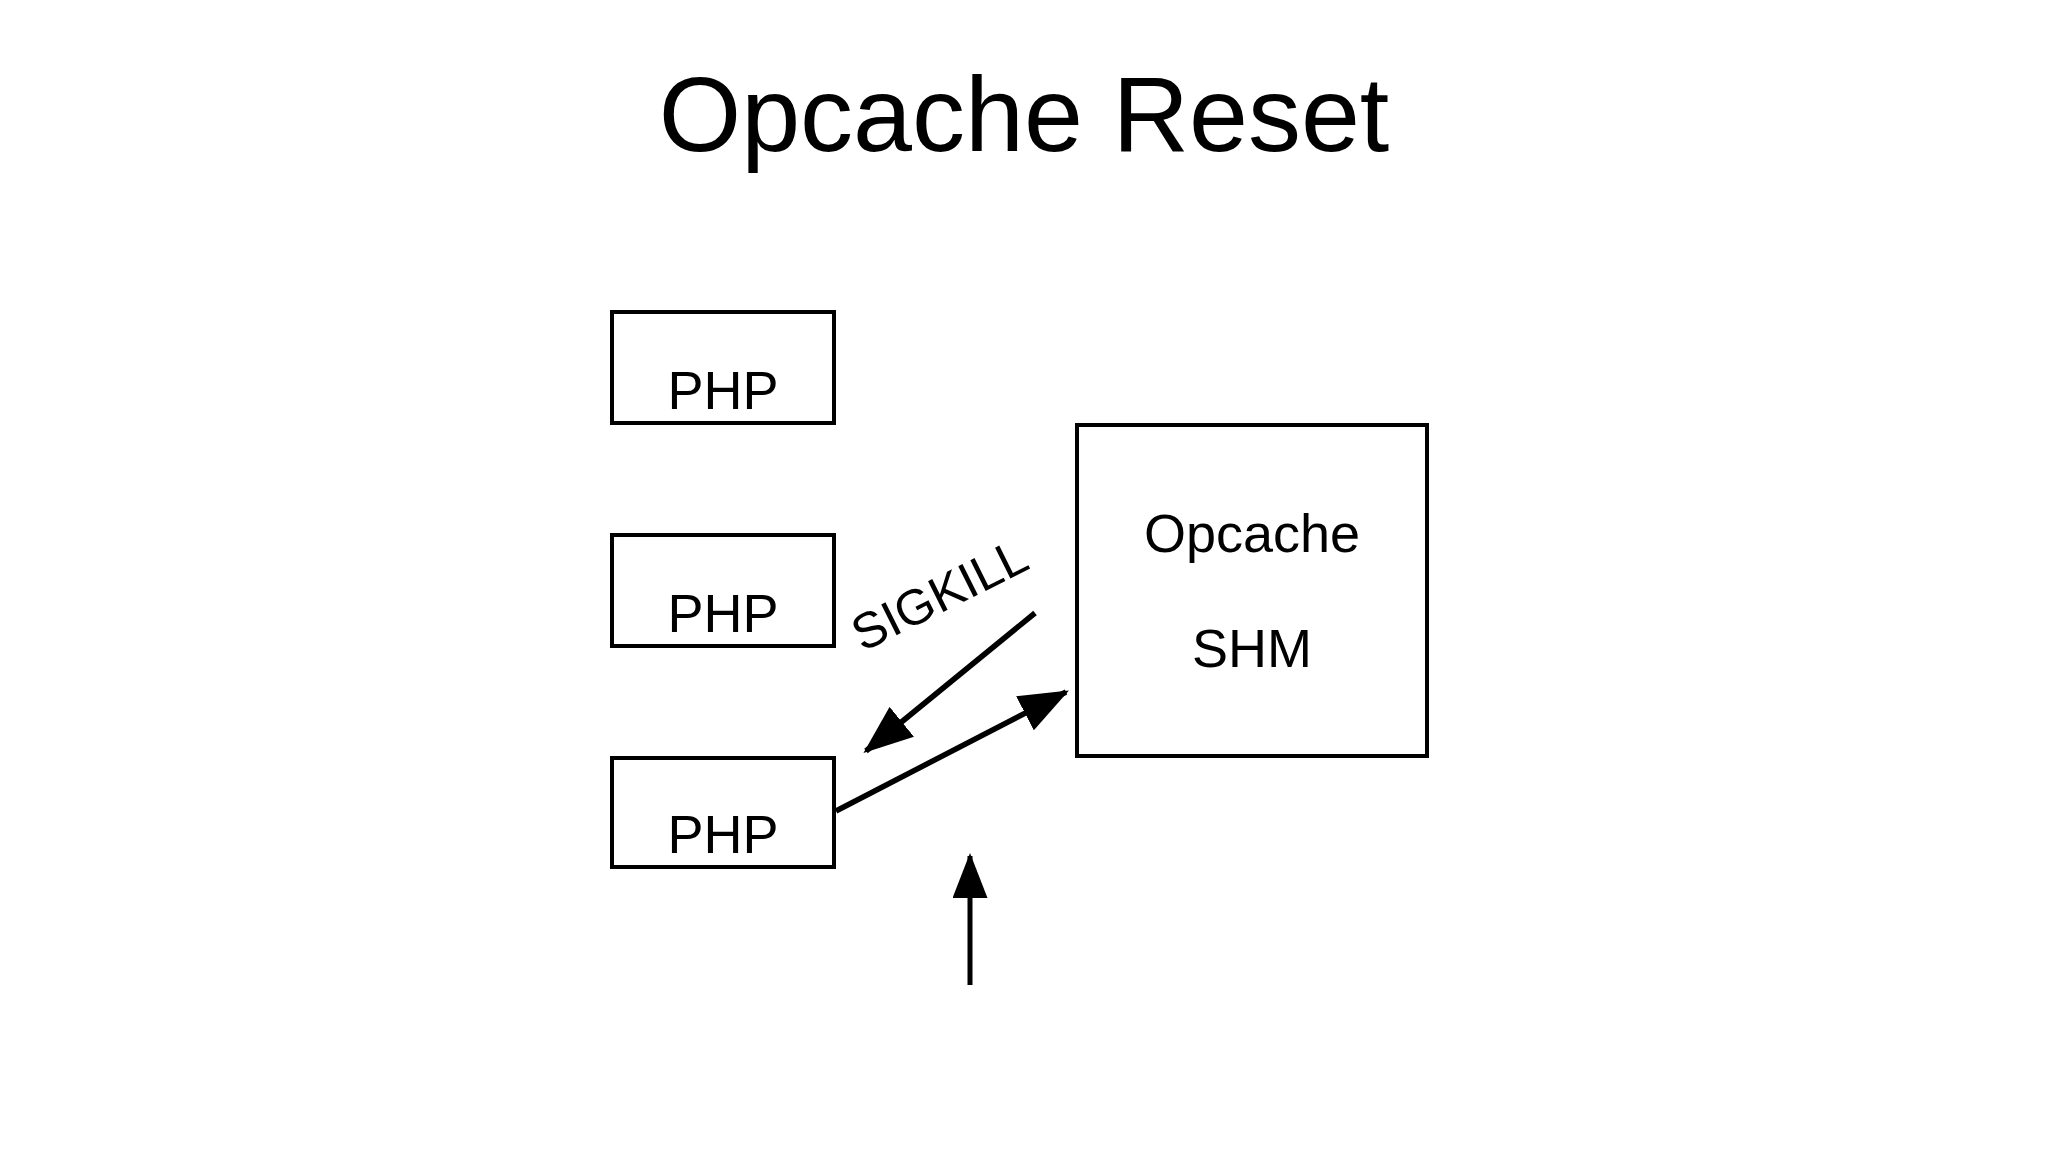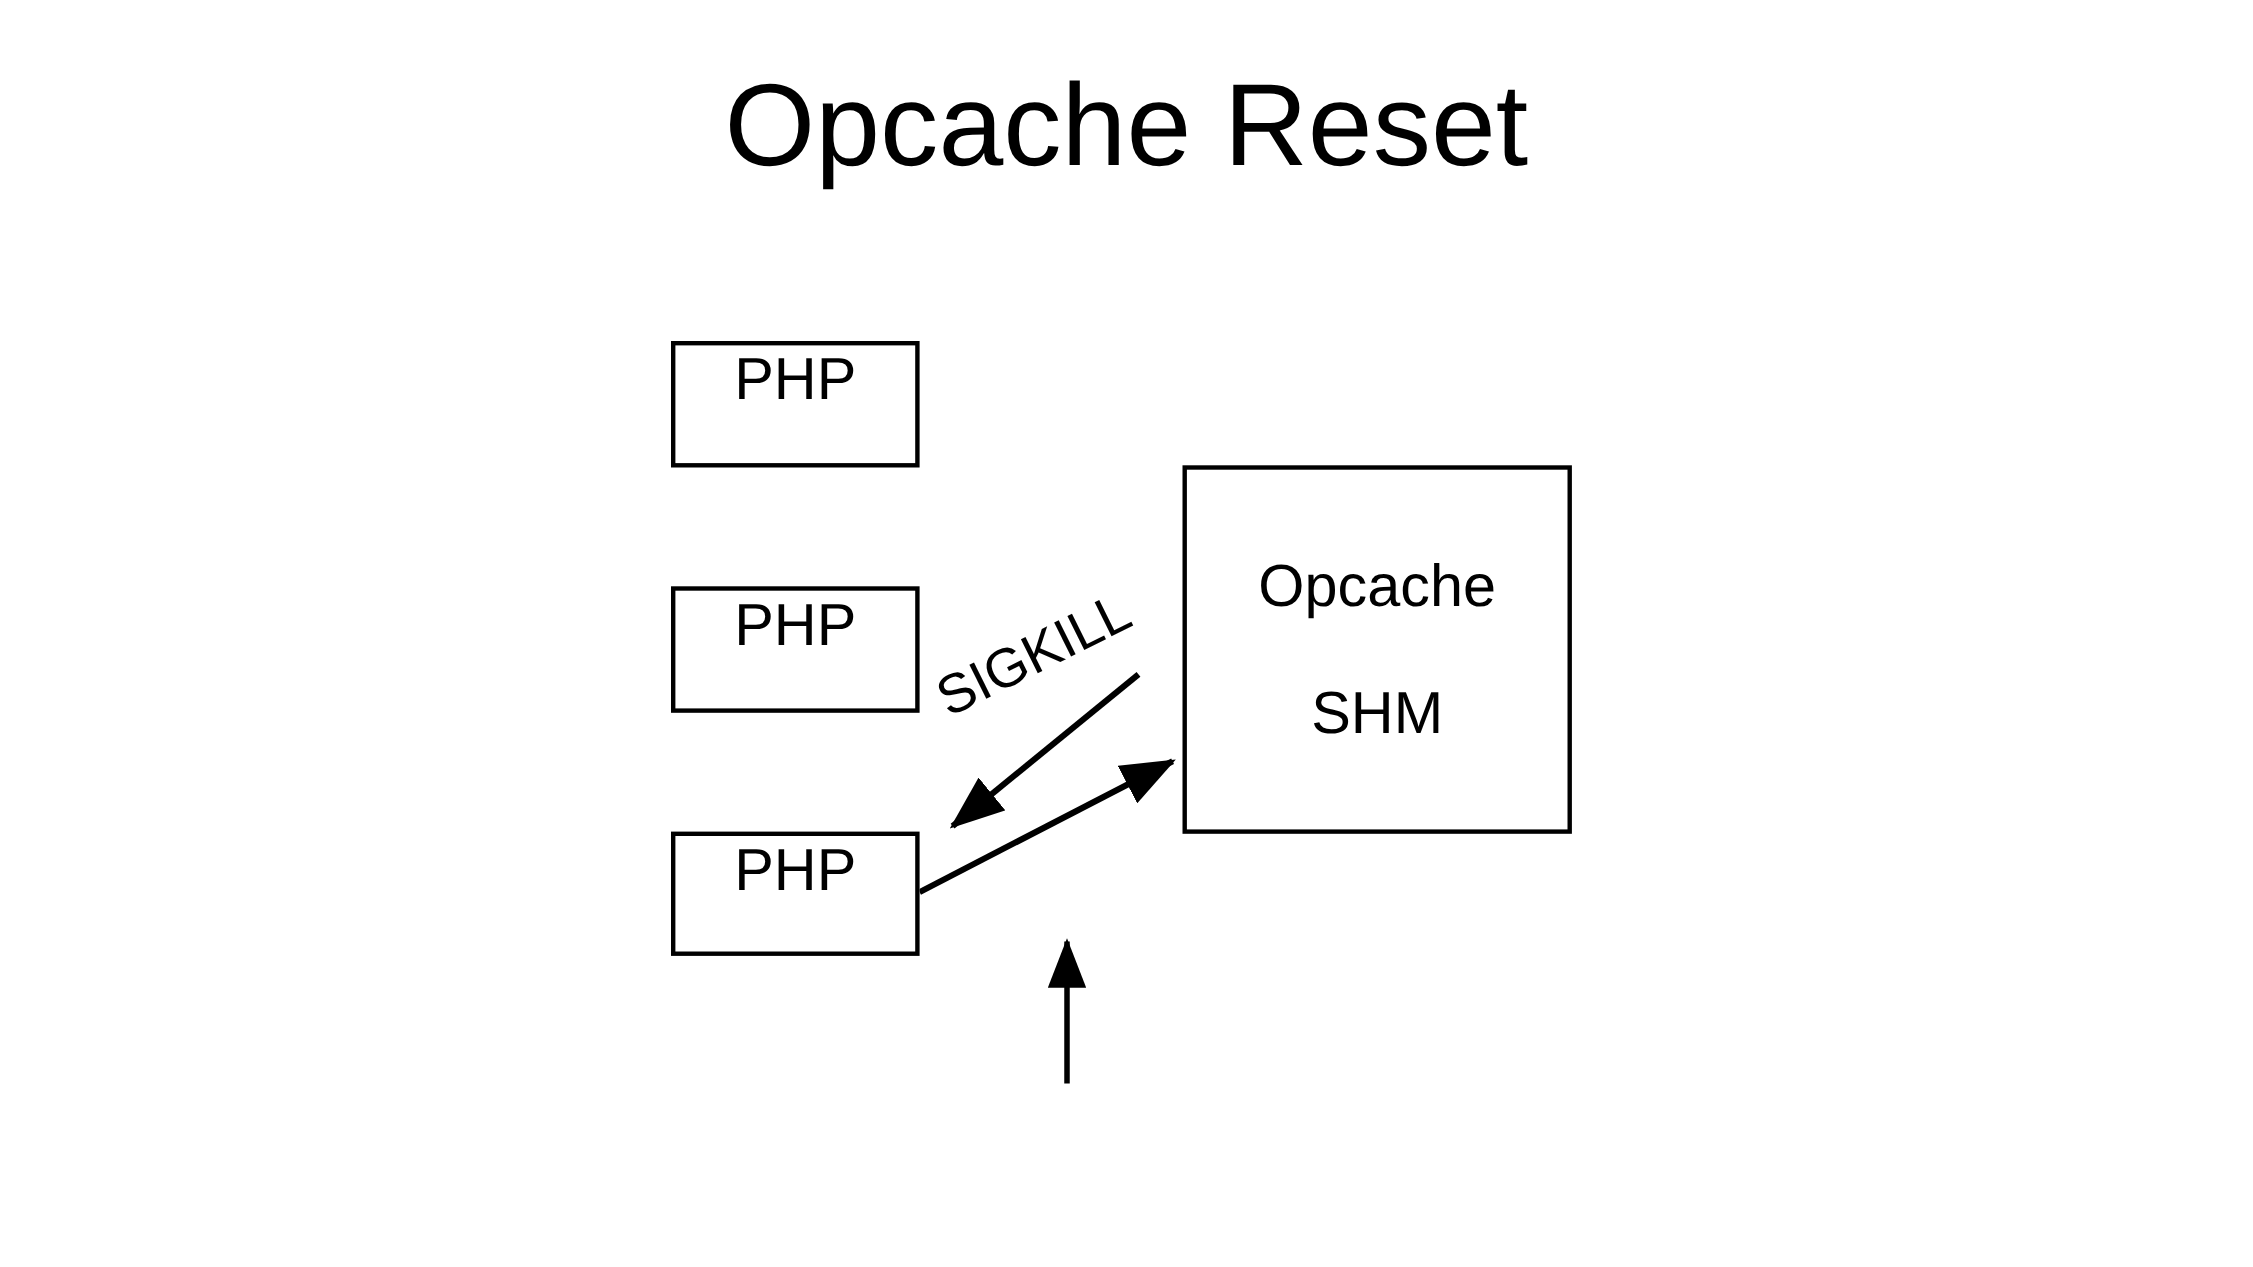--- a/index.html
+++ b/index.html
@@ -39,21 +39,21 @@
     white-space: nowrap;
   }
   .node-box {
     position: absolute;
     box-sizing: border-box;
     border: 4px solid #000000;
     background: #ffffff;
     display: flex;
     flex-direction: column;
     align-items: center;
-    justify-content: flex-start;
+    justify-content: flex-end;
   }
   .node-label {
     font-size: 54px;
     line-height: 1.15;
     font-weight: 400;
     white-space: nowrap;
   }
   .php-box {
     left: 610px;
     width: 226px;

